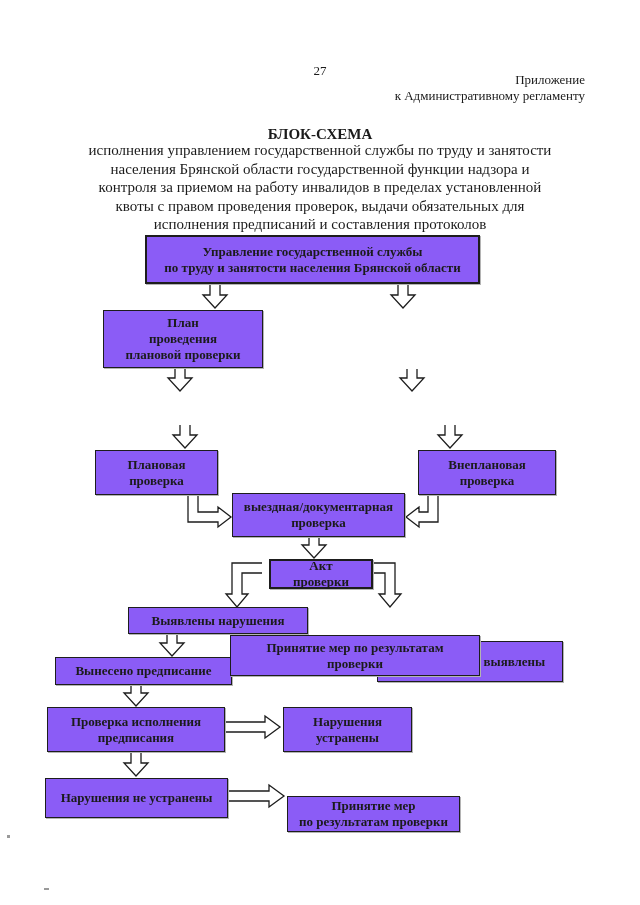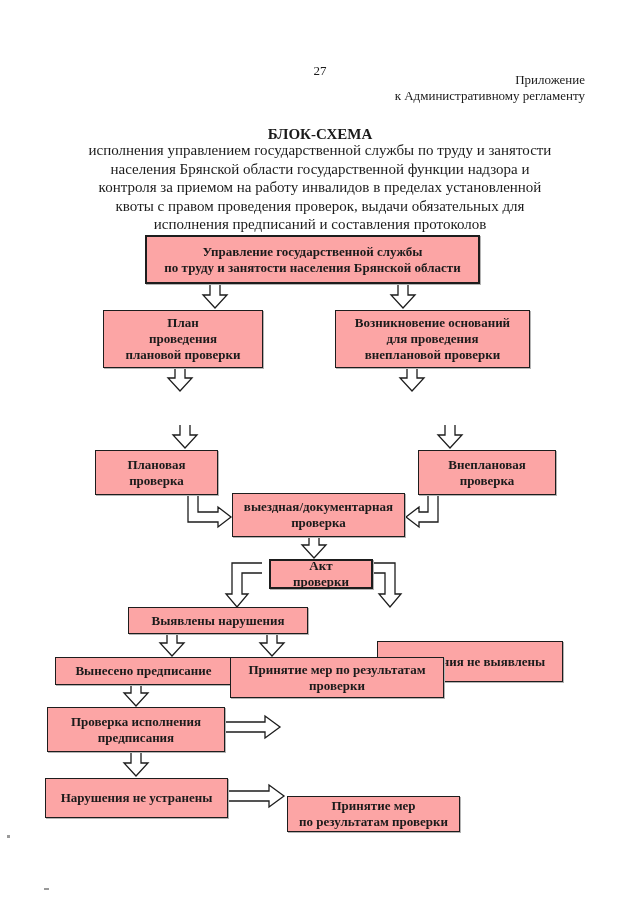--- a/index.html
+++ b/index.html
@@ -26,21 +26,21 @@
   }
   .doc-subtitle{
     position:absolute;top:141px;left:30px;width:580px;
     text-align:center;font-size:15px;font-weight:normal;line-height:18.6px;
     white-space:pre-line;
   }
   .arrows{position:absolute;left:0;top:0;z-index:1;}
   .node{
     position:absolute;z-index:2;
     box-sizing:border-box;
-    background:#fca5a5;
+    background:#8b5cf6;
     border:1.5px solid #1d1d1d;
     box-shadow:1px 1px 0 #b4b4b4;
     display:flex;align-items:center;justify-content:center;
     text-align:center;
     font-weight:bold;font-size:13px;line-height:16px;
     white-space:pre-line;
     padding:1px 9px;
   }
   .node.thick{border-width:2px;}
   .speck{position:absolute;background:#9a9a9a;z-index:0;}
@@ -80,48 +80,47 @@
     <path d="M229,791 H269 V785 L284,796 L269,807 V801 H229"></path>
   </svg>
 
   <div class="node thick" style="left:145px;top:235px;width:335px;height:49px">Управление государственной службы
 по труду и занятости населения Брянской области</div>
 
   <div class="node" style="left:103px;top:310px;width:160px;height:58px">План
 проведения
 плановой проверки</div>
 
-  <div class="node" style="left:335px;top:310px;width:195px;height:58px">Возникновение оснований
-для проведения
-внеплановой проверки</div>
 
 
   <div class="node" style="left:95px;top:450px;width:123px;height:45px">Плановая
 проверка</div>
 
   <div class="node" style="left:418px;top:450px;width:138px;height:45px">Внеплановая
 проверка</div>
 
   <div class="node" style="left:232px;top:493px;width:173px;height:44px">выездная/документарная
 проверка</div>
 
   <div class="node thick" style="left:269px;top:559px;width:104px;height:30px">Акт проверки</div>
 
   <div class="node" style="left:128px;top:607px;width:180px;height:27px">Выявлены нарушения</div>
 
   <div class="node" style="left:377px;top:641px;width:186px;height:41px">Нарушения не выявлены</div>
 
   <div class="node" style="left:55px;top:657px;width:177px;height:28px">Вынесено предписание</div>
 
-  <div class="node" style="left:230px;top:657px;width:214px;height:41px">Принятие мер по результатам
+  <div class="node" style="left:230px;top:635px;width:250px;height:41px">Принятие мер по результатам
 проверки</div>
 
   <div class="node" style="left:47px;top:707px;width:178px;height:45px">Проверка исполнения
 предписания</div>
 
+  <div class="node" style="left:283px;top:707px;width:129px;height:45px">Нарушения
+устранены</div>
 
   <div class="node" style="left:45px;top:778px;width:183px;height:40px">Нарушения не устранены</div>
 
   <div class="node" style="left:287px;top:796px;width:173px;height:36px">Принятие мер
 по результатам проверки</div>
 
   <div class="speck" style="left:7px;top:835px;width:3px;height:3px"></div>
   <div class="speck" style="left:44px;top:888px;width:5px;height:2px"></div>
 
 </div>

